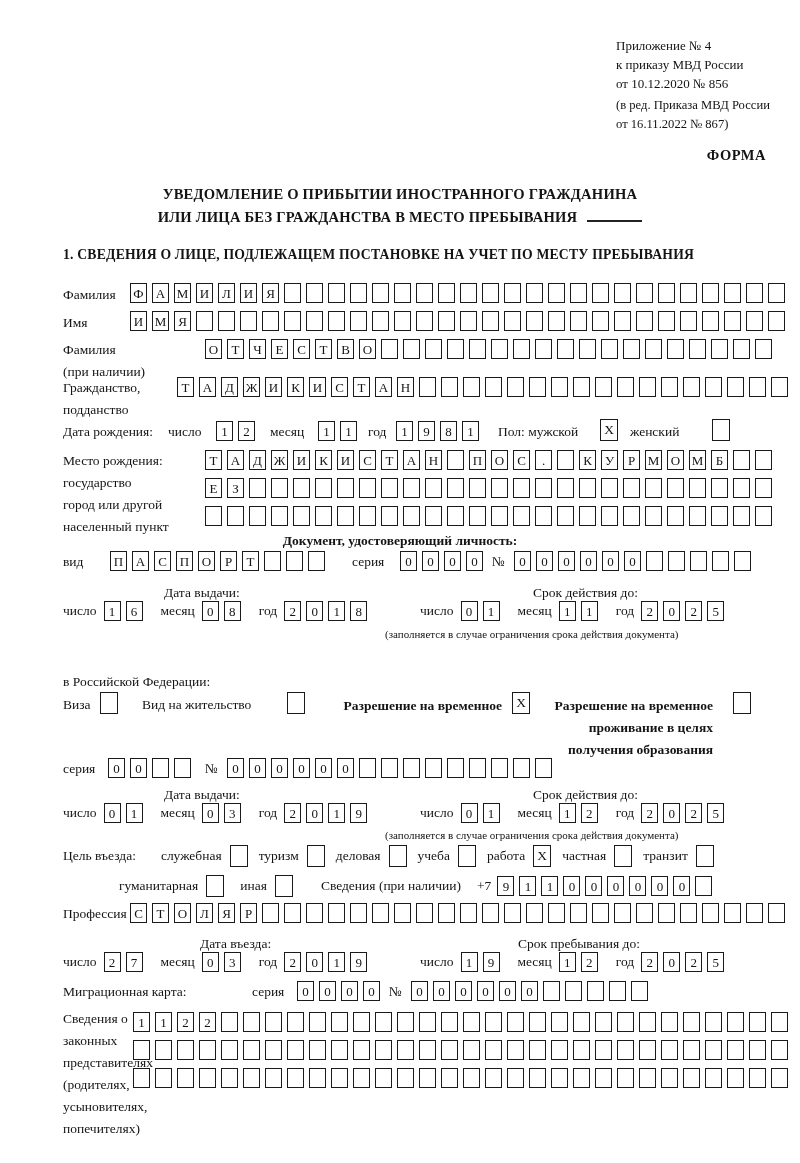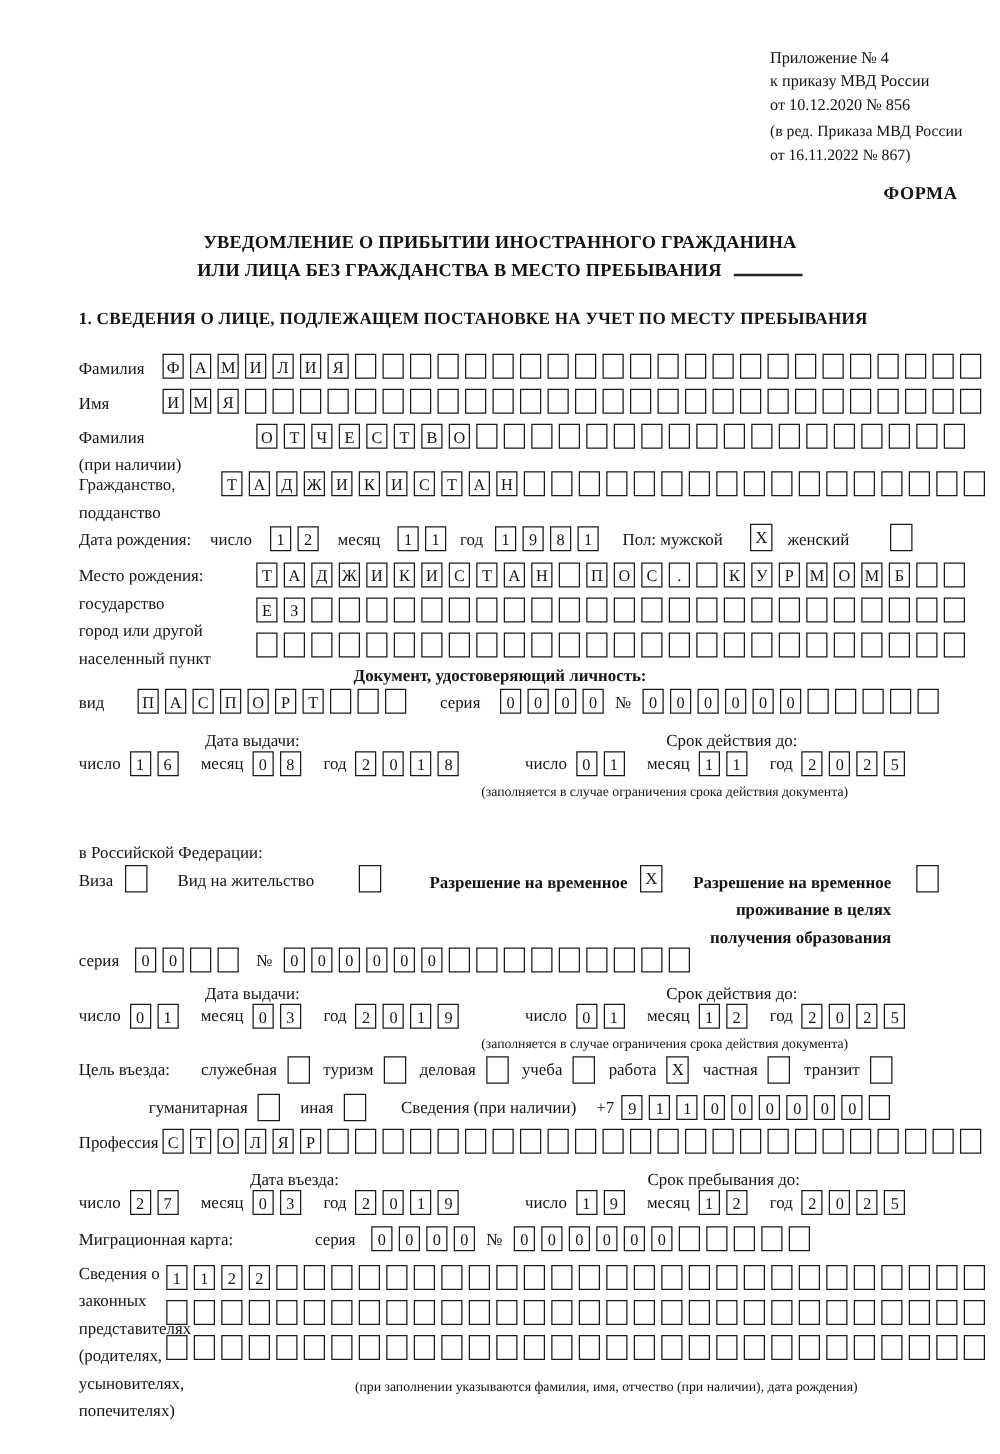--- a/index.html
+++ b/index.html
@@ -697,15 +697,14 @@
       <span class="box"></span>
       <span class="box"></span>
       <span class="box"></span>
       <span class="box"></span>
       <span class="box"></span>
       <span class="box"></span>
       <span class="box"></span>
       <span class="box"></span>
       <span class="box"></span>
     </span>
-  <div class="abs note center" style="top:1104px;left:205px;width:560px">(при заполнении указываются фамилия, имя, отчество (при наличии), дата рождения)</div>
 
 </div>
 
 </body></html>

